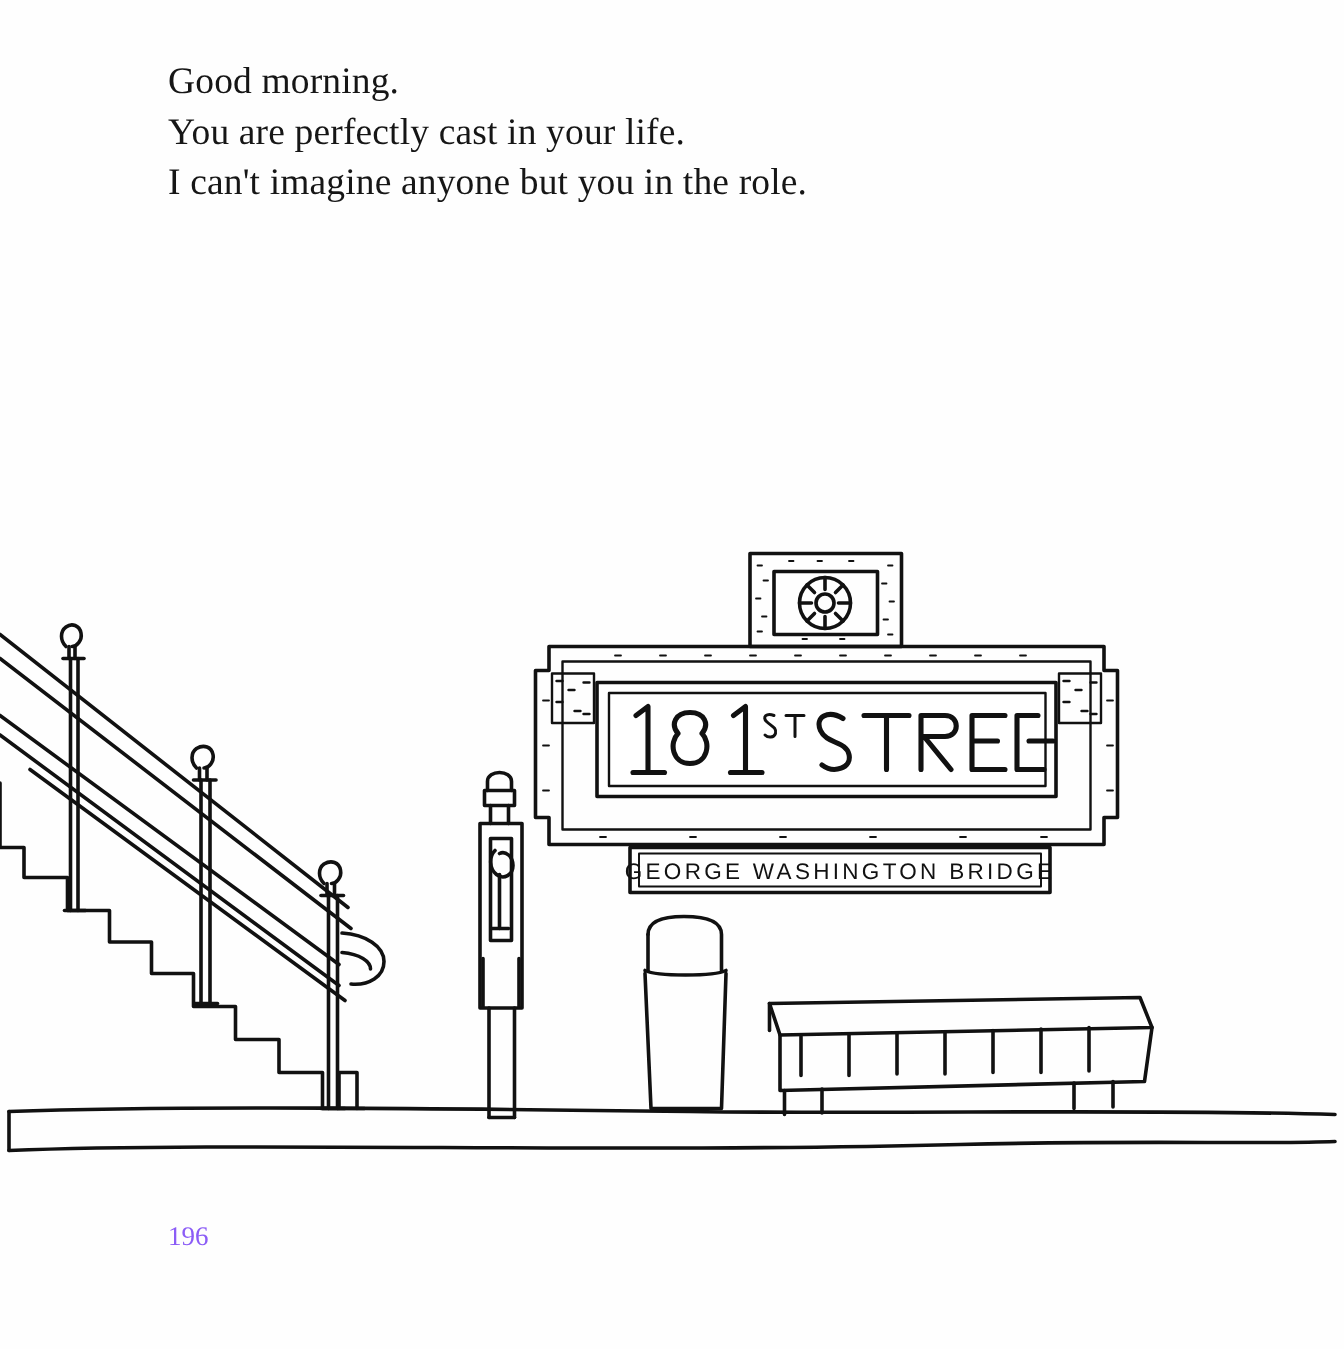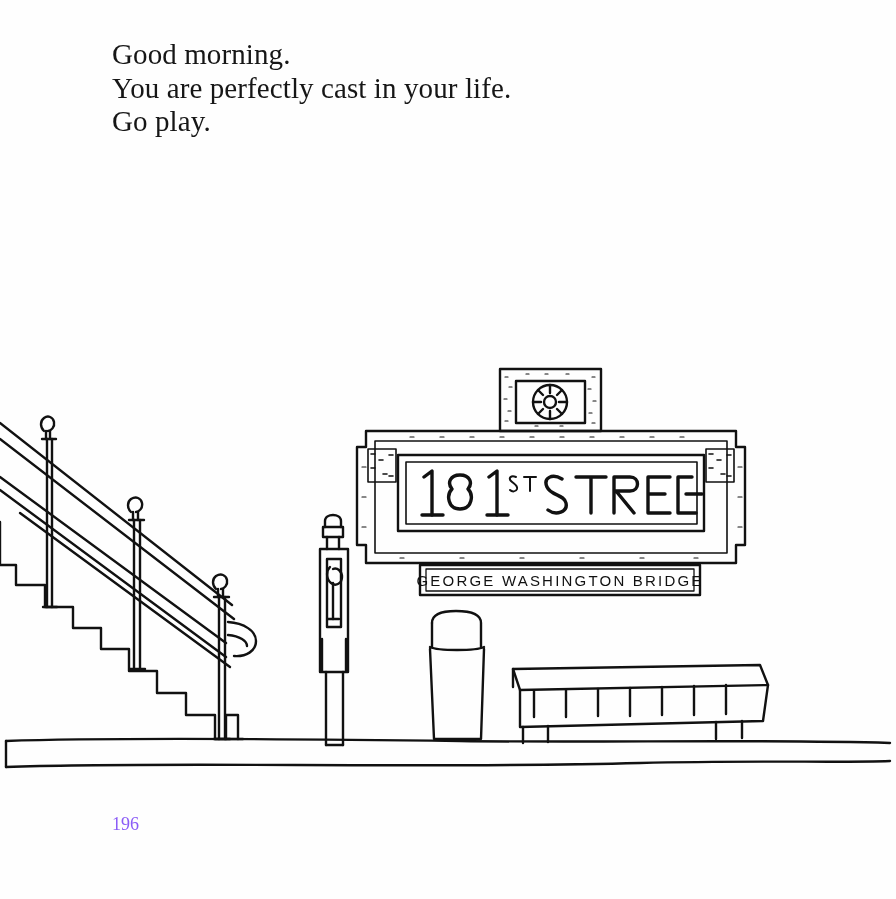--- a/index.html
+++ b/index.html
@@ -21,21 +21,21 @@
     background: #fefefe;
   }
   .poem {
     position: absolute;
     left: 112px;
     top: 38px;
     width: 640px;
   }
   .poem-line {
     font-family: "Liberation Serif", serif;
-    font-size: 29px;
+    font-size: 25px;
     line-height: 33.5px;
     color: #161616;
     letter-spacing: 0.1px;
     white-space: nowrap;
   }
   .page-number {
     position: absolute;
     left: 112px;
     top: 814px;
     font-family: "Liberation Serif", serif;
@@ -62,21 +62,21 @@
   }
 </style>
 </head>
 <body>
 
 <div class="page">
 
   <div class="poem">
     <div class="poem-line">Good morning.</div>
     <div class="poem-line">You are perfectly cast in your life.</div>
-    <div class="poem-line">Go play.</div>
+    <div class="poem-line">I can't imagine anyone but you in the role.</div>
   </div>
 
   <div class="illustration">
     <svg width="896" height="470" viewBox="0 0 896 470" xmlns="http://www.w3.org/2000/svg">
       <g fill="none" stroke="#111111" stroke-width="2.4" stroke-linecap="round" stroke-linejoin="round">
 
         <g>
 
           <path d="M0 195 L0 238 L16 238 L16 258 L45 258 L45 280 L73 280 L73 301 L101 301 L101 322
                    L129 322 L129 344 L157 344 L157 366 L186 366 L186 388 L215 388 L215 412 L243 412"></path>

